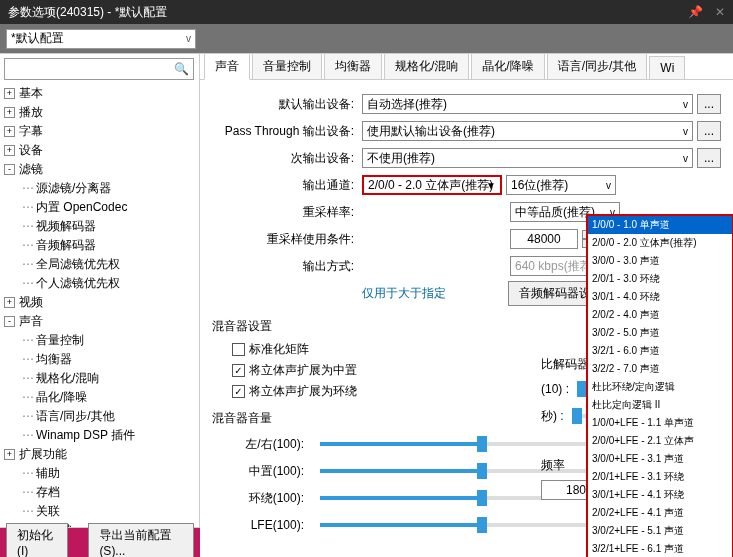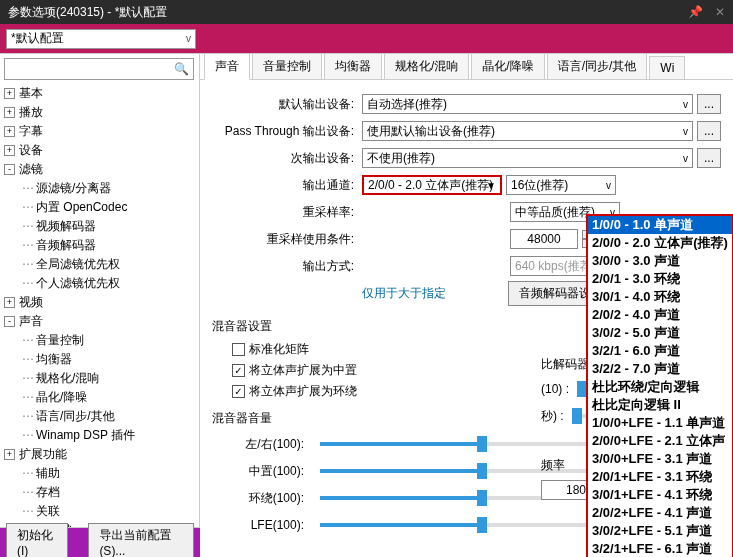--- a/index.html
+++ b/index.html
@@ -1,19 +1,19 @@
 <!DOCTYPE html>
 <html><head>
 <meta charset="utf-8">
 <style>
 * { box-sizing: border-box; margin: 0; padding: 0; font-family: "Microsoft YaHei", sans-serif; font-size: 12px; }
 body { background: #f0f0f0; width: 733px; height: 557px; overflow: hidden; position: relative; }
 .titlebar { background: #2b2b2b; color: #fff; height: 24px; display: flex; align-items: center; padding: 0 8px; justify-content: space-between; }
 .titlebar .winbtns span { color: #888; margin-left: 8px; cursor: pointer; }
-.toolbar { background: #be185d; border-bottom: 1px solid #ccc; height: 30px; display: flex; align-items: center; padding: 0 6px; gap: 4px; }
+.toolbar { background: #737373; border-bottom: 1px solid #ccc; height: 30px; display: flex; align-items: center; padding: 0 6px; gap: 4px; }
 .combo { border: 1px solid #999; background: #fff; height: 20px; display: flex; align-items: center; padding: 0 4px; position: relative; }
 .combo .arrow { position: absolute; right: 4px; color: #555; font-size: 10px; }
 .main { display: flex; height: calc(100% - 54px); background: #fff; }
 .sidebar { width: 200px; border-right: 1px solid #ccc; padding: 4px; overflow: hidden; }
 .search { width: 190px; height: 22px; border: 1px solid #999; display: flex; align-items: center; justify-content: flex-end; padding: 0 4px; margin-bottom: 4px; }
 .tree { font-size: 12px; line-height: 19px; }
 .tree .node { display: flex; align-items: center; white-space: nowrap; }
 .tree .exp { width: 11px; height: 11px; border: 1px solid #888; display: inline-flex; align-items: center; justify-content: center; font-size: 9px; margin-right: 4px; line-height: 9px; }
 .tree .dots { color: #888; margin-right: 2px; }
 .tree .ind1 { padding-left: 18px; }
@@ -29,25 +29,25 @@
 .select { border: 1px solid #888; height: 20px; background: #fff; display: flex; align-items: center; padding: 0 4px; position: relative; }
 .select .arrow { position: absolute; right: 4px; font-size: 10px; }
 .btn-sm { width: 24px; height: 20px; border: 1px solid #888; background: #f0f0f0; display: flex; align-items: center; justify-content: center; cursor: pointer; }
 .btn { border: 1px solid #888; background: #f0f0f0; padding: 3px 10px; cursor: pointer; }
 .checkbox { display: flex; align-items: center; gap: 4px; }
 .checkbox .box { width: 13px; height: 13px; border: 1px solid #555; display: flex; align-items: center; justify-content: center; font-size: 10px; }
 .slider { flex: 1; height: 4px; background: #ddd; position: relative; margin: 0 8px; }
 .slider .fill { height: 100%; background: #3399dd; position: absolute; left: 0; }
 .slider .thumb { width: 10px; height: 16px; background: #3399dd; position: absolute; top: -6px; }
 .dropdown { position: absolute; left: 386px; top: 160px; width: 148px; border: 2px solid #c00; background: #fff; z-index: 10; max-height: 380px; overflow: hidden; }
-.dropdown .item { padding: 1px 4px; font-size: 13px; line-height: 16px; cursor: pointer; white-space: nowrap; font-weight: bold; }
+.dropdown .item { padding: 1px 4px; font-size: 10px; line-height: 16px; cursor: pointer; white-space: nowrap; }
 .dropdown .item.sel { background: #0066cc; color: #fff; }
 .greytext { color: #0369a1; }
 .rightcol { position: absolute; right: 12px; top: 32px; width: 180px; }
-.bottombar { position: absolute; bottom: 0; left: 0; width: 200px; height: 30px; border-top: 1px solid #ccc; background: #a21caf; display: flex; align-items: center; padding: 0 6px; gap: 20px; }
+.bottombar { position: absolute; bottom: 0; left: 0; width: 200px; height: 30px; border-top: 1px solid #ccc; background: #be185d; display: flex; align-items: center; padding: 0 6px; gap: 20px; }
 .logo { position: absolute; right: 10px; bottom: 10px; display: flex; align-items: center; gap: 6px; font-size: 20px; font-weight: bold; color: #333; }
 .logo .icon { width: 32px; height: 32px; border: 3px solid #2e7cd6; border-radius: 6px; transform: rotate(45deg); position: relative; }
 .logo .icon::after { content: "$"; position: absolute; transform: rotate(-45deg); left: 7px; top: 2px; color: #2e7cd6; font-size: 16px; }
 .disabled { color: #999; }
 .spin { display:flex; flex-direction:column; }
 .spin span { width:14px; height:9px; border:1px solid #888; font-size:7px; line-height:7px; text-align:center; background:#eee; cursor:pointer; }
 input[type=text] { border: 1px solid #888; height: 20px; padding: 0 4px; }
 </style>
 </head>
 <body>

